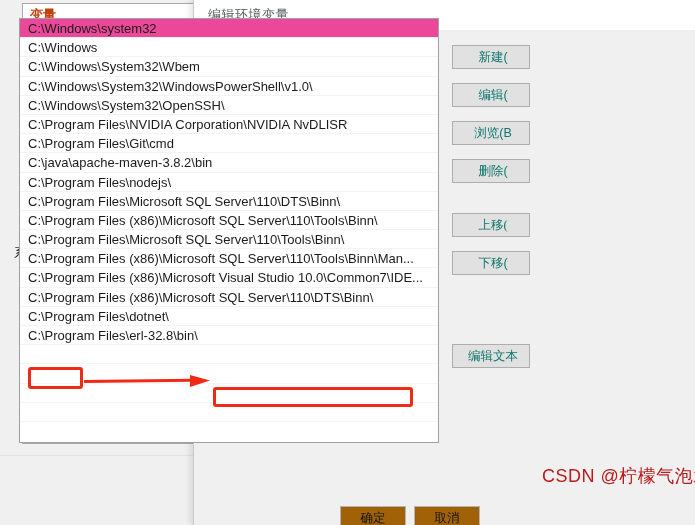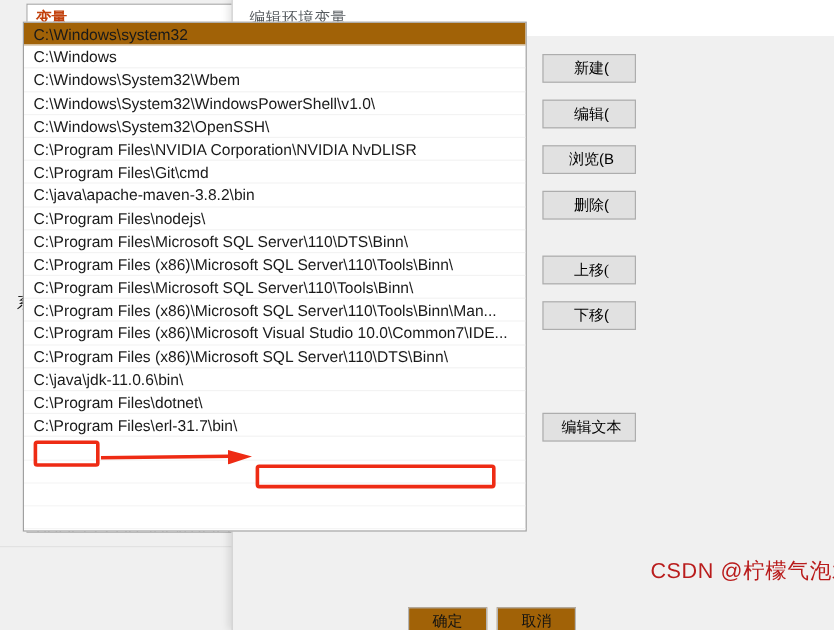--- a/index.html
+++ b/index.html
@@ -137,34 +137,34 @@
   .path-row {
     height: 19.2px;
     line-height: 19.2px;
     padding-left: 8px;
     font-size: 13px;
     color: #1a1a1a;
     white-space: nowrap;
     border-bottom: 1px solid #f3f3f3;
     box-sizing: border-box;
   }
-  .path-row.sel { background: #a16207; }
+  .path-row.sel { background: #ec4899; }
   .path-row.blank { border-bottom: 1px solid #f5f5f5; }
 
   
   .btn {
     position: absolute;
     left: 452px;
     width: 78px;
     height: 24px;
     background: #e1e1e1;
     border: 1px solid #adadad;
     box-sizing: border-box;
     font-size: 12.5px;
-    color: #000000;
+    color: #0f766e;
     text-align: center;
     line-height: 22px;
     white-space: nowrap;
     overflow: hidden;
     padding-left: 4px;
   }
 
   
   .fbtn {
     position: absolute;
@@ -260,23 +260,22 @@
       <div class="path-row">C:\Program Files\NVIDIA Corporation\NVIDIA NvDLISR</div>
       <div class="path-row">C:\Program Files\Git\cmd</div>
       <div class="path-row">C:\java\apache-maven-3.8.2\bin</div>
       <div class="path-row">C:\Program Files\nodejs\</div>
       <div class="path-row">C:\Program Files\Microsoft SQL Server\110\DTS\Binn\</div>
       <div class="path-row">C:\Program Files (x86)\Microsoft SQL Server\110\Tools\Binn\</div>
       <div class="path-row">C:\Program Files\Microsoft SQL Server\110\Tools\Binn\</div>
       <div class="path-row">C:\Program Files (x86)\Microsoft SQL Server\110\Tools\Binn\Man...</div>
       <div class="path-row">C:\Program Files (x86)\Microsoft Visual Studio 10.0\Common7\IDE...</div>
       <div class="path-row">C:\Program Files (x86)\Microsoft SQL Server\110\DTS\Binn\</div>
-      <div class="path-row">C:\java\jdk-11.0.6\bin\</div>
       <div class="path-row">C:\Program Files\dotnet\</div>
-      <div class="path-row">C:\Program Files\erl-31.7\bin\</div>
+      <div class="path-row">C:\Program Files\erl-32.8\bin\</div>
       <div class="path-row blank"></div>
       <div class="path-row blank"></div>
       <div class="path-row blank"></div>
       <div class="path-row blank"></div>
     </div>
 
   <div id="btns">
       <div class="btn" style="top: 45px;">新建(</div>
       <div class="btn" style="top: 83px;">编辑(</div>
       <div class="btn" style="top: 121px;">浏览(B</div>

